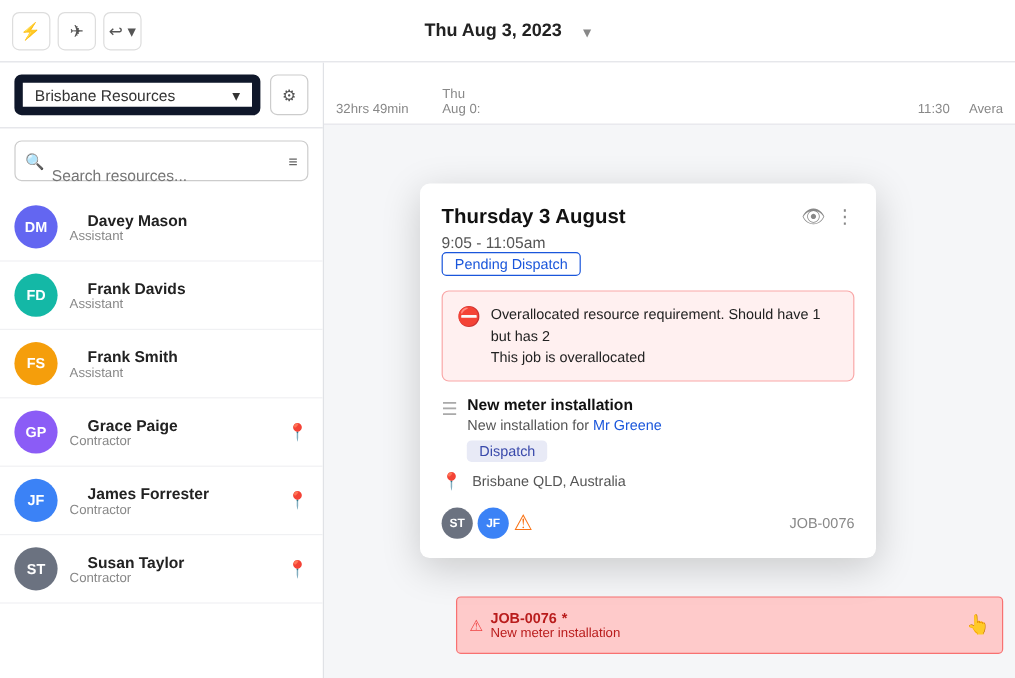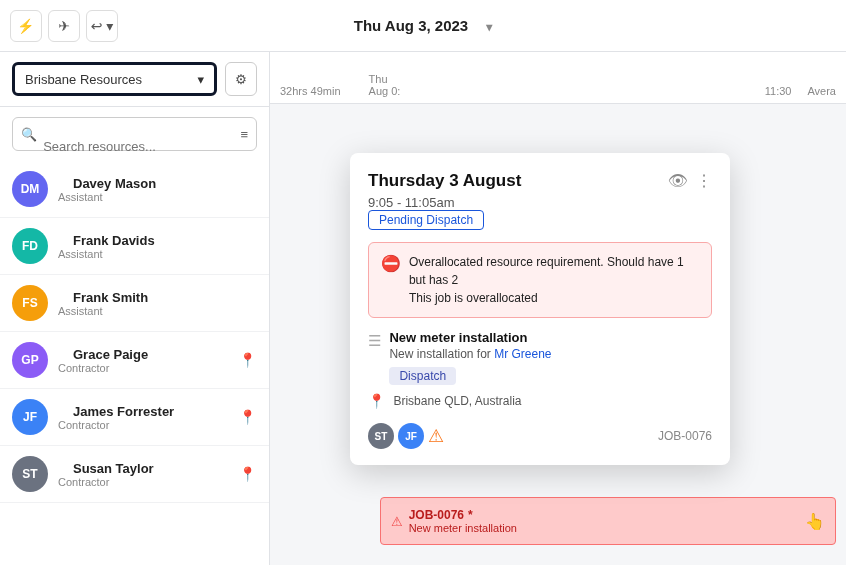--- a/index.html
+++ b/index.html
@@ -20,21 +20,21 @@
     .top-bar-center { display: flex; align-items: flex-end; gap: 18px; font-size: 15px; font-weight: 600; color: #222; }
     .chevron-down { font-size: 12px; color: #888; }
 
     
     .main { display: flex; height: calc(565px - 52px); }
 
     
     .sidebar { width: 270px; min-width: 270px; background: #fff; border-right: 1px solid #e0e2e6; display: flex; flex-direction: column; }
     .sidebar-header { padding: 10px 12px; border-bottom: 1px solid #e0e2e6; display: flex; gap: 8px; align-items: center; }
     .dropdown-btn {
-      flex: 1; height: 34px; border: 3px solid #0f172a; border-radius: 6px;
+      flex: 1; height: 34px; border: 7px solid #0f172a; border-radius: 6px;
       background: #fff; display: flex; align-items: center; justify-content: space-between;
       padding: 0 10px; cursor: pointer; font-size: 13px; color: #333;
     }
     .filter-btn {
       width: 32px; height: 34px; border: 1px solid #ccc; border-radius: 6px;
       background: #fff; display: flex; align-items: center; justify-content: center;
       cursor: pointer; color: #555;
     }
     .search-box {
       margin: 10px 12px; display: flex; align-items: center;

